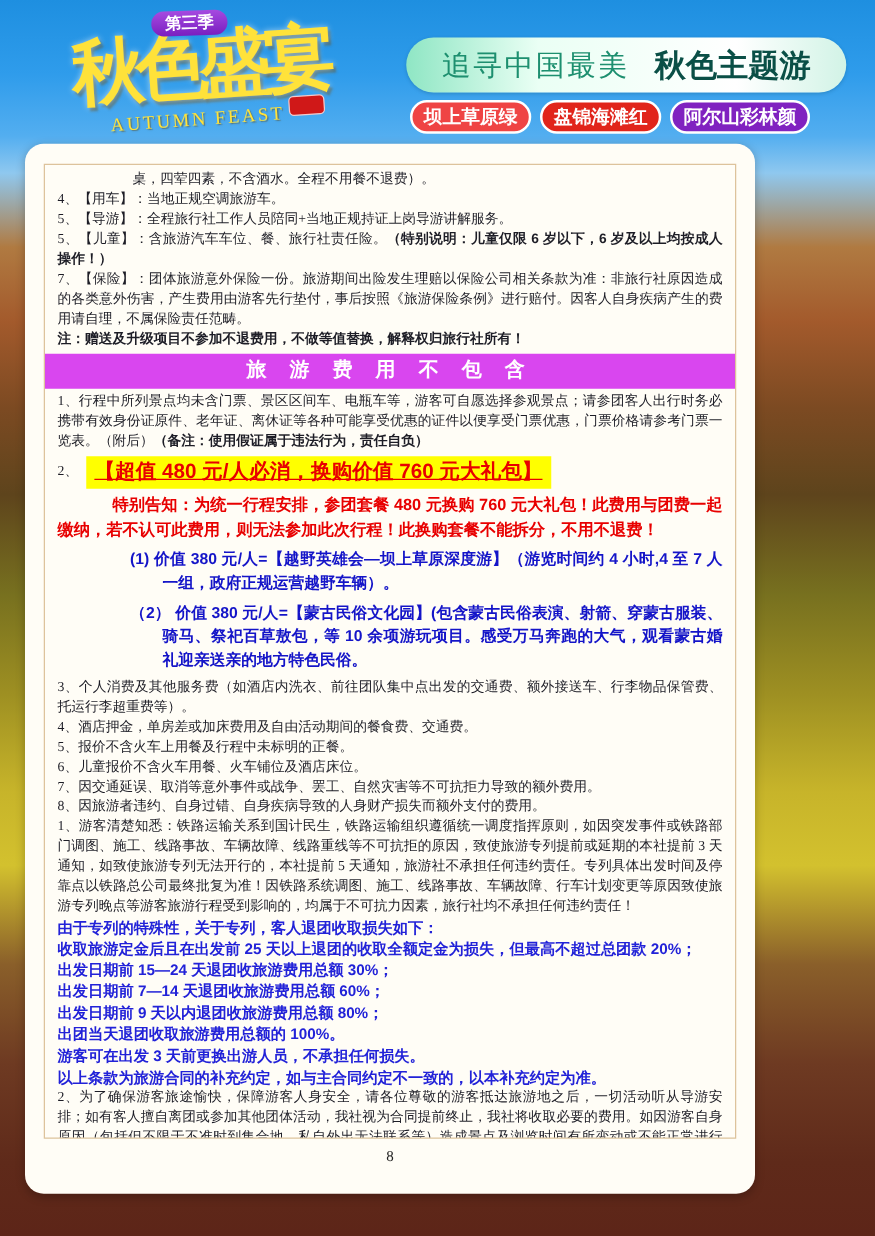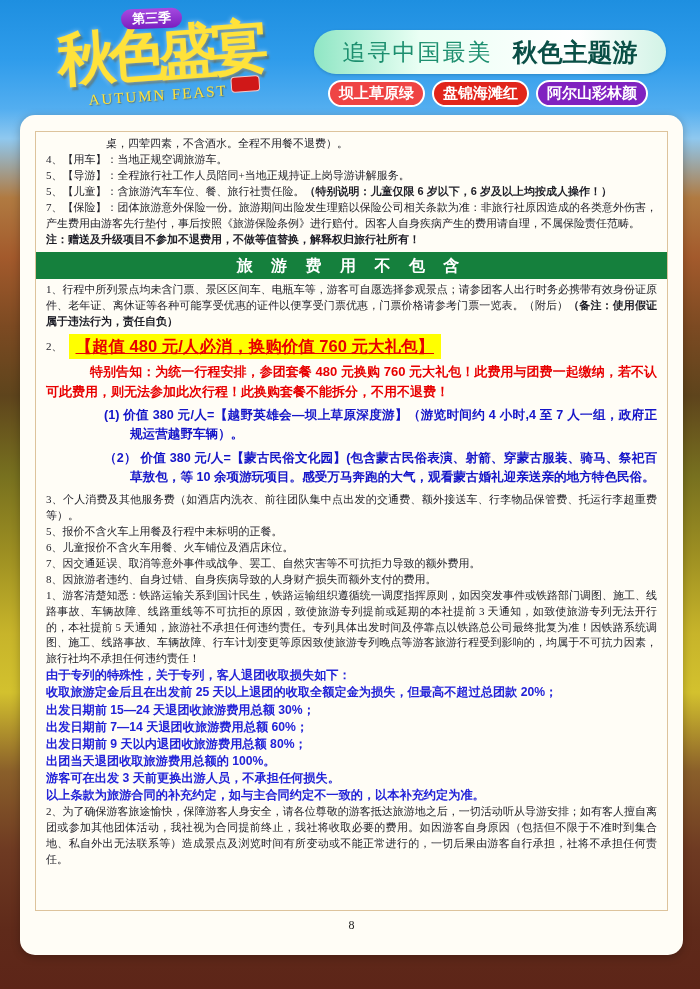--- a/index.html
+++ b/index.html
@@ -26,54 +26,54 @@
     text-shadow:1px 1px 1px rgba(90,60,0,.5);display:inline-block;
   }
   .season-pill{
     position:absolute;left:66px;top:2px;background:linear-gradient(180deg,#a64ae0,#7a1fc0);
     color:#fff;font-family:"Liberation Sans",sans-serif;font-weight:700;font-size:13px;
     padding:1px 11px;border-radius:11px;transform:rotate(2deg);
   }
   .red-seal{display:inline-block;width:27px;height:14px;background:#d01818;border-radius:4px;
     vertical-align:2px;margin-left:4px;border:1px solid #f5c9c9;}
   .tagline-pill{
-    position:absolute;left:314px;top:30px;width:352px;height:44px;border-radius:23px;
+    position:absolute;left:325px;top:30px;width:352px;height:44px;border-radius:23px;
     background:linear-gradient(90deg,#8fe6c4,#eafff4 30%,#ffffff 75%,#d2f3e6);
     display:flex;align-items:center;justify-content:center;white-space:nowrap;
     box-shadow:0 1px 3px rgba(0,60,90,.25);
     text-align:right;
   }
   .tagline-light{font-size:23px;color:#1d8f6f;letter-spacing:2px;}
   .tagline-bold{font-family:"Liberation Sans",sans-serif;font-weight:900;font-size:25px;color:#0a4f46;margin-left:20px;}
   .badge-row{position:absolute;left:328px;top:80px;display:flex;gap:7px;}
   .badge{
     font-family:"Liberation Sans",sans-serif;font-weight:700;font-size:15px;color:#fff;
     padding:2px 9px;border-radius:14px;border:2px solid #fff;white-space:nowrap;
   }
   .badge.b0{background:#ef4444;}
   .badge.b1{background:#e1251b;}
   .badge.b2{background:#8022c0;}
   
   .page{
-    position:absolute;left:20px;top:115px;width:663px;height:840px;
+    position:absolute;left:20px;top:115px;width:584px;height:840px;
     background:#fffdf6;border-radius:15px;box-shadow:0 2px 8px rgba(0,0,0,.25);
   }
   .content-box{
     position:absolute;left:15px;right:15px;top:16px;bottom:44px;
     border:1px solid #ddc39c;padding:4px 10px 4px 10px;overflow:hidden;
     font-size:11px;line-height:1.45;color:#1d1d26;text-align:justify;
   }
   .para{margin:0;}
   .lead-line{padding-left:60px;}
   .b-sans{font-family:"Liberation Sans",sans-serif;font-weight:700;}
   .section-bar{
     margin:4px -10px 3px -10px;padding:2px 0;text-align:center;color:#fff;
     font-family:"Liberation Sans",sans-serif;font-weight:700;font-size:16px;letter-spacing:7px;
   }
-  .bar-blue{background:#15803d;}
+  .bar-blue{background:#d946ef;}
   .bar-green{background:#00a44e;}
   .hl-row{display:flex;align-items:center;margin:4px 0 2px 0;}
   .hl-num{flex:0 0 auto;margin-right:6px;}
   .hl-text{
     background:#ffff00;color:#e80000;font-family:"Liberation Sans",sans-serif;
     font-weight:800;font-size:16.5px;text-decoration:underline;padding:1px 7px;white-space:nowrap;
   }
   .red-para{
     color:#e80000;font-family:"Liberation Sans",sans-serif;font-weight:700;
     font-size:13px;line-height:1.5;text-indent:44px;margin:3px 0;
@@ -127,20 +127,21 @@
       <span class="hl-num">2、</span>
       <span class="hl-text">【超值 480 元/人必消，换购价值 760 元大礼包】</span>
     </div>
 
     <p class="red-para">特别告知：为统一行程安排，参团套餐 480 元换购 760 元大礼包！此费用与团费一起缴纳，若不认可此费用，则无法参加此次行程！此换购套餐不能拆分，不用不退费！</p>
 
     <p class="sub-item">(1) 价值 380 元/人=【越野英雄会—坝上草原深度游】（游览时间约 4 小时,4 至 7 人一组，政府正规运营越野车辆）。</p>
     <p class="sub-item">（2） 价值 380 元/人=【蒙古民俗文化园】(包含蒙古民俗表演、射箭、穿蒙古服装、骑马、祭祀百草敖包，等 10 余项游玩项目。感受万马奔跑的大气，观看蒙古婚礼迎亲送亲的地方特色民俗。</p>
 
     <p class="para">3、个人消费及其他服务费（如酒店内洗衣、前往团队集中点出发的交通费、额外接送车、行李物品保管费、托运行李超重费等）。</p>
+    <p class="para">4、酒店押金，单房差或加床费用及自由活动期间的餐食费、交通费。</p>
     <p class="para"><span>5、</span><span class="bold-black">报价不含火车上用餐及行程中未标明的正餐。</span></p>
     <p class="para">6、儿童报价不含火车用餐、火车铺位及酒店床位。</p>
     <p class="para">7、因交通延误、取消等意外事件或战争、罢工、自然灾害等不可抗拒力导致的额外费用。</p>
     <p class="para">8、因旅游者违约、自身过错、自身疾病导致的人身财产损失而额外支付的费用。</p>
 
 
     <p class="para bold-black">1、游客清楚知悉：铁路运输关系到国计民生，铁路运输组织遵循统一调度指挥原则，如因突发事件或铁路部门调图、施工、线路事故、车辆故障、线路重线等不可抗拒的原因，致使旅游专列提前或延期的本社提前 3 天通知，如致使旅游专列无法开行的，本社提前 5 天通知，旅游社不承担任何违约责任。专列具体出发时间及停靠点以铁路总公司最终批复为准！因铁路系统调图、施工、线路事故、车辆故障、行车计划变更等原因致使旅游专列晚点等游客旅游行程受到影响的，均属于不可抗力因素，旅行社均不承担任何违约责任！</p>
 
     <div>
       <div class="refund-line">由于专列的特殊性，关于专列，客人退团收取损失如下：</div>

